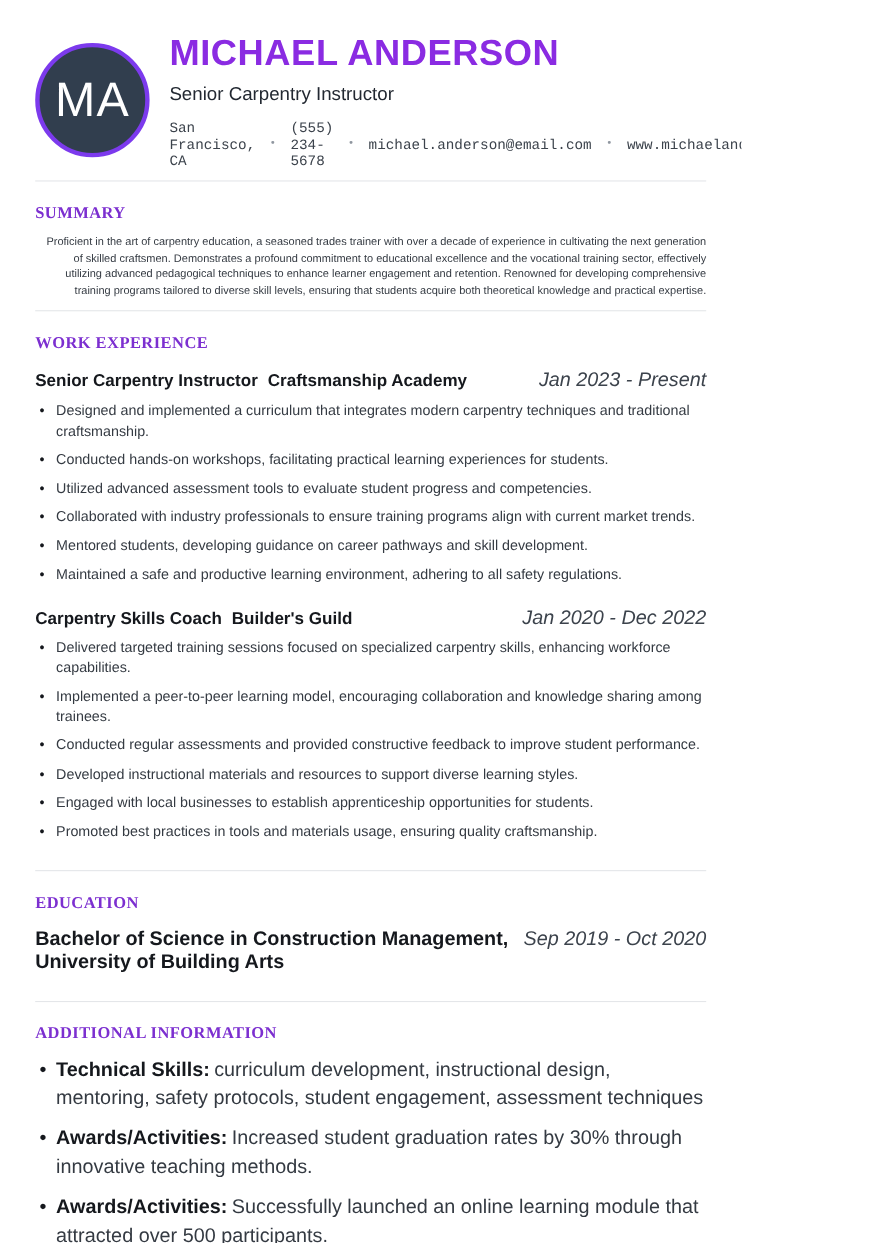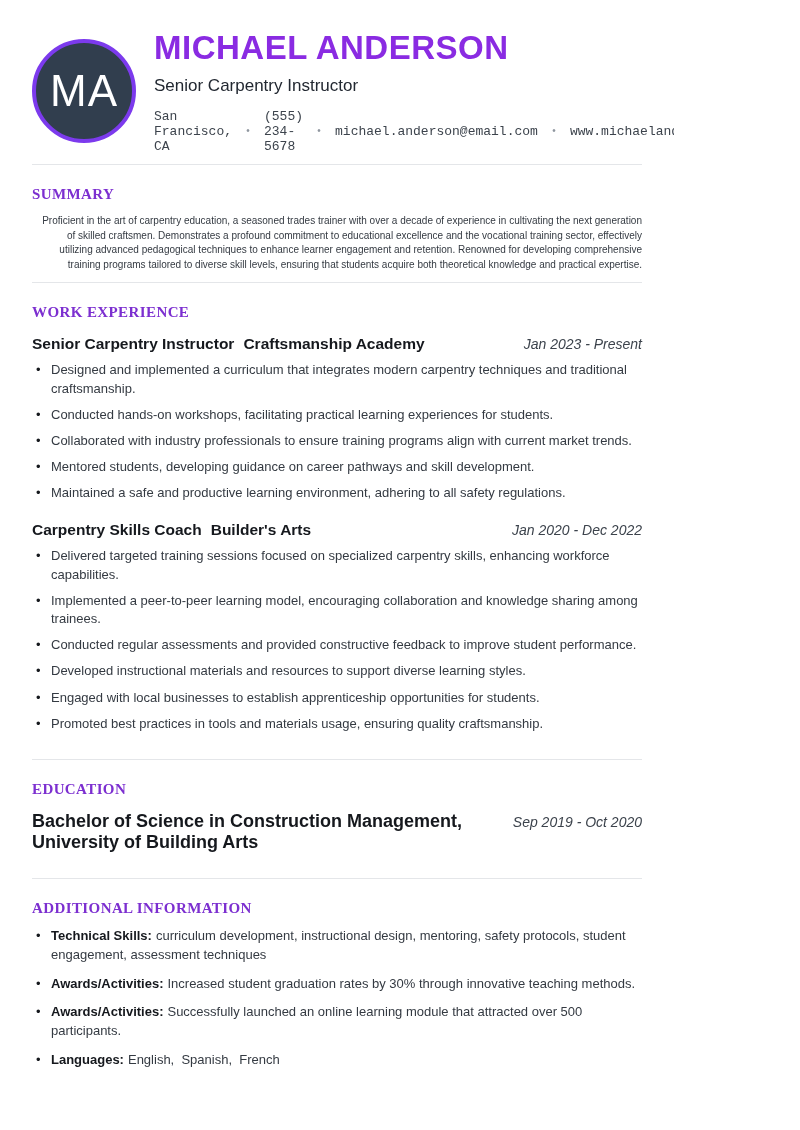--- a/index.html
+++ b/index.html
@@ -34,36 +34,36 @@
   .section-heading{margin:21px 0 0;font-size:15px;font-weight:700;letter-spacing:.4px;color:var(--accent-heading);font-family:Liberation Serif, serif;}
 
   .summary-text{margin:11px 0 0;font-size:10px;line-height:1.46;color:var(--text-body);text-align:right;}
   .section-gap{margin-top:13px;}
 
   
   .job-header{display:flex;justify-content:space-between;align-items:baseline;margin-top:14px;}
   .job2 .job-header{margin-top:19px;}
   .job-title-line{font-size:15.5px;font-weight:700;color:var(--text-strong);}
   .company{margin-left:9px;}
-  .dates{font-size:14px;font-style:italic;color:var(--text-muted);white-space:nowrap;}
+  .dates{font-size:18px;font-style:italic;color:var(--text-muted);white-space:nowrap;}
 
   ul.bullets{list-style:none;margin:5px 0 0;padding:0;}
   ul.bullets li{position:relative;padding-left:19px;margin-top:8px;font-size:13px;line-height:1.4;color:var(--text-body);}
   ul.bullets li::before{content:"\2022";position:absolute;left:4px;top:0;color:var(--text-strong);}
   .bullet-text{white-space:pre-wrap;}
 
   
   .edu-row{display:flex;justify-content:space-between;align-items:baseline;margin-top:13px;}
   .degree{font-size:18px;font-weight:700;color:var(--text-strong);}
   hr.pre-edu{margin-top:26px;}
   hr.pre-add{margin-top:25px;}
 
   
   ul.info-list{list-style:none;margin:7px 0 0;padding:0;}
-  ul.info-list li{position:relative;padding-left:19px;margin-top:10px;font-size:13px;line-height:1.45;color:var(--text-body);}
+  ul.info-list li{position:relative;padding-left:19px;margin-top:10px;font-size:18px;line-height:1.45;color:var(--text-body);}
   ul.info-list li::before{content:"\2022";position:absolute;left:4px;top:0;color:var(--text-strong);}
   .info-label{font-weight:700;color:var(--text-strong);margin-right:4px;}
   .info-text{white-space:pre-wrap;}
   li.lang-item{margin-top:15px;}
 </style>
 </head>
 <body>
 
 <div class="page">
 
@@ -101,30 +101,31 @@
     <div class="job job1">
       <div class="job-header">
         <div class="job-title-line">
           <span>Senior Carpentry Instructor</span><span class="company">Craftsmanship Academy</span>
         </div>
         <span class="dates">Jan 2023 - Present</span>
       </div>
       <ul class="bullets">
         <li><span class="bullet-text">Designed and implemented a curriculum that integrates modern carpentry techniques and traditional craftsmanship.</span></li>
         <li><span class="bullet-text">Conducted hands-on workshops, facilitating practical learning experiences for students.</span></li>
+        <li><span class="bullet-text">Utilized advanced assessment tools to evaluate student progress and competencies.</span></li>
         <li><span class="bullet-text">Collaborated with industry professionals to ensure training programs align with current market trends.</span></li>
         <li><span class="bullet-text">Mentored students, developing guidance on career pathways and skill development.</span></li>
         <li><span class="bullet-text">Maintained a safe and productive learning environment, adhering to all safety regulations.</span></li>
       </ul>
     </div>
 
     <div class="job job2">
       <div class="job-header">
         <div class="job-title-line">
-          <span>Carpentry Skills Coach</span><span class="company">Builder's Arts</span>
+          <span>Carpentry Skills Coach</span><span class="company">Builder's Guild</span>
         </div>
         <span class="dates">Jan 2020 - Dec 2022</span>
       </div>
       <ul class="bullets">
         <li><span class="bullet-text">Delivered targeted training sessions focused on specialized carpentry skills, enhancing workforce capabilities.</span></li>
         <li><span class="bullet-text">Implemented a peer-to-peer learning model, encouraging collaboration and knowledge sharing among trainees.</span></li>
         <li><span class="bullet-text">Conducted regular assessments and provided constructive feedback to improve student performance.</span></li>
         <li><span class="bullet-text">Developed instructional materials and resources to support diverse learning styles.</span></li>
         <li><span class="bullet-text">Engaged with local businesses to establish apprenticeship opportunities for students.</span></li>
         <li><span class="bullet-text">Promoted best practices in tools and materials usage, ensuring quality craftsmanship.</span></li>

